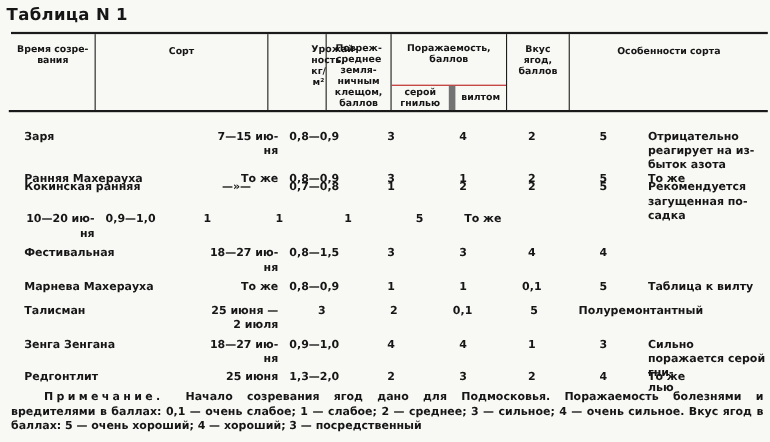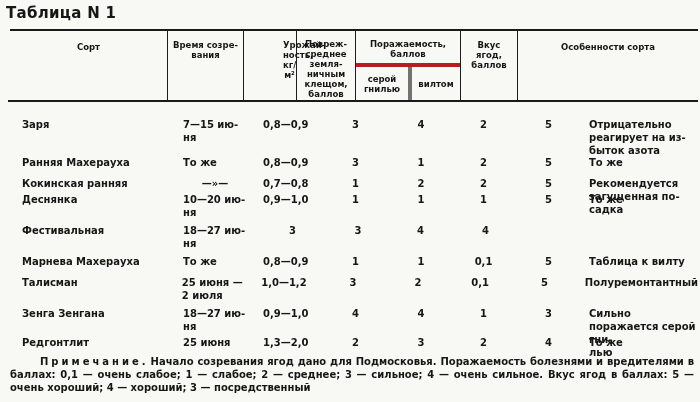--- a/index.html
+++ b/index.html
@@ -21,66 +21,66 @@
          font-size:8.5px;line-height:10px;text-align:center;}
   .hc{box-sizing:border-box;white-space:pre-line;padding-top:8px;}
   .hc + .hc{border-left:1px solid #1d1d1d;}
   .c1{width:157px;padding-top:11px;}
   .c2{width:76px;padding-top:9px;}
   .c3{width:53px;padding-top:9px;padding-left:39px;}
   .c4{width:59px;}
   .c5{width:105px;padding:0;display:flex;flex-direction:column;}
   .c6{width:57px;padding-top:9px;}
   .c7{width:181px;padding-top:11px;}
-  .gt{height:36px;border-bottom:4px solid #b91c1c;box-sizing:border-box;padding-top:8px;white-space:pre-line;}
+  .gt{height:47px;border-bottom:1px solid #b91c1c;box-sizing:border-box;padding-top:8px;white-space:pre-line;}
   .subs{flex:1;display:flex;}
   .sub{width:52px;display:flex;align-items:center;justify-content:center;white-space:pre-line;box-sizing:border-box;}
-  .sub2{border-left:4px solid #737373;flex:1;}
+  .sub2{border-left:6px solid #737373;flex:1;}
 
   
   .tbody{position:absolute;left:10px;top:108px;width:688px;height:246px;font-size:10px;line-height:13px;}
   .row{position:absolute;left:0;width:100%;display:flex;gap:10px;}
   .row:nth-child(1){top:10px}
   .row:nth-child(2){top:48px}
-  .row:nth-child(3){top:69px}
+  .row:nth-child(3){top:56px}
   .row:nth-child(4){top:85px}
   .row:nth-child(5){top:116px}
   .row:nth-child(6){top:147px}
   .row:nth-child(7){top:168px}
   .row:nth-child(8){top:199px}
   .row:nth-child(9){top:228px}
   .row span{box-sizing:border-box;display:block;}
   .c-variety{width:157px;padding-left:12px;}
-  .c-ripening{width:76px;padding-left:6px;white-space:pre-line;}
+  .c-ripening{width:76px;padding-left:6px;white-space:pre-line;text-align:right;}
   .row:nth-child(3) .c-ripening{text-align:center;padding-left:0;}
   .c-yield{width:53px;text-align:left;}
   .c-mite{width:59px;text-align:center;}
   .c-gray_rot{width:52px;text-align:center;}
   .c-wilt{width:53px;text-align:center;}
   .c-taste{width:57px;text-align:center;}
   .c-features{flex:1;padding-left:2px;white-space:pre-line;}
 
   
   .note{position:absolute;left:10px;top:355px;width:684px;margin:0;
         font-size:10px;line-height:13px;text-align:justify;text-indent:30px;}
-  .note-label{letter-spacing:3px;margin-right:2px;}
+  .note-label{letter-spacing:3px;margin-right:20px;}
 </style>
 </head>
 <body>
 
 <div class="page">
 
   <div class="title">Таблица N 1</div>
 
   <div class="rule top-rule"></div>
 
   <div class="thead">
-    <div class="hc c1">Сорт</div>
     <div class="hc c2">Время созре-
 вания</div>
+    <div class="hc c1">Сорт</div>
     <div class="hc c3">Урожай-
 ность,
 кг/м²</div>
     <div class="hc c4">Повреж-
 среднее
 земля-
 ничным
 клещом,
 баллов</div>
     <div class="hc c5">
@@ -128,54 +128,53 @@
         <span class="c-ripening">—»—</span>
         <span class="c-yield">0,7—0,8</span>
         <span class="c-mite">1</span>
         <span class="c-gray_rot">2</span>
         <span class="c-wilt">2</span>
         <span class="c-taste">5</span>
         <span class="c-features">Рекомендуется загущенная по-
 садка</span>
       </div>
       <div class="row">
-        <span class="c-variety">Деснянка</span>
         <span class="c-ripening">10—20 ию-
 ня</span>
         <span class="c-yield">0,9—1,0</span>
         <span class="c-mite">1</span>
         <span class="c-gray_rot">1</span>
         <span class="c-wilt">1</span>
         <span class="c-taste">5</span>
         <span class="c-features">То же</span>
       </div>
       <div class="row">
         <span class="c-variety">Фестивальная</span>
         <span class="c-ripening">18—27 ию-
 ня</span>
+        <span class="c-yield">0,8—1,5</span>
         <span class="c-mite">3</span>
         <span class="c-gray_rot">3</span>
         <span class="c-wilt">4</span>
         <span class="c-taste">4</span>
       </div>
       <div class="row">
         <span class="c-variety">Марнева Махерауха</span>
         <span class="c-ripening">То же</span>
         <span class="c-yield">0,8—0,9</span>
         <span class="c-mite">1</span>
         <span class="c-gray_rot">1</span>
         <span class="c-wilt">0,1</span>
         <span class="c-taste">5</span>
         <span class="c-features">Таблица к вилту</span>
       </div>
       <div class="row">
         <span class="c-variety">Талисман</span>
         <span class="c-ripening">25 июня —
 2 июля</span>
-        <span class="c-yield">1,0—1,2</span>
         <span class="c-mite">3</span>
         <span class="c-gray_rot">2</span>
         <span class="c-wilt">0,1</span>
         <span class="c-taste">5</span>
         <span class="c-features">Полуремонтантный</span>
       </div>
       <div class="row">
         <span class="c-variety">Зенга Зенгана</span>
         <span class="c-ripening">18—27 ию-
 ня</span>

